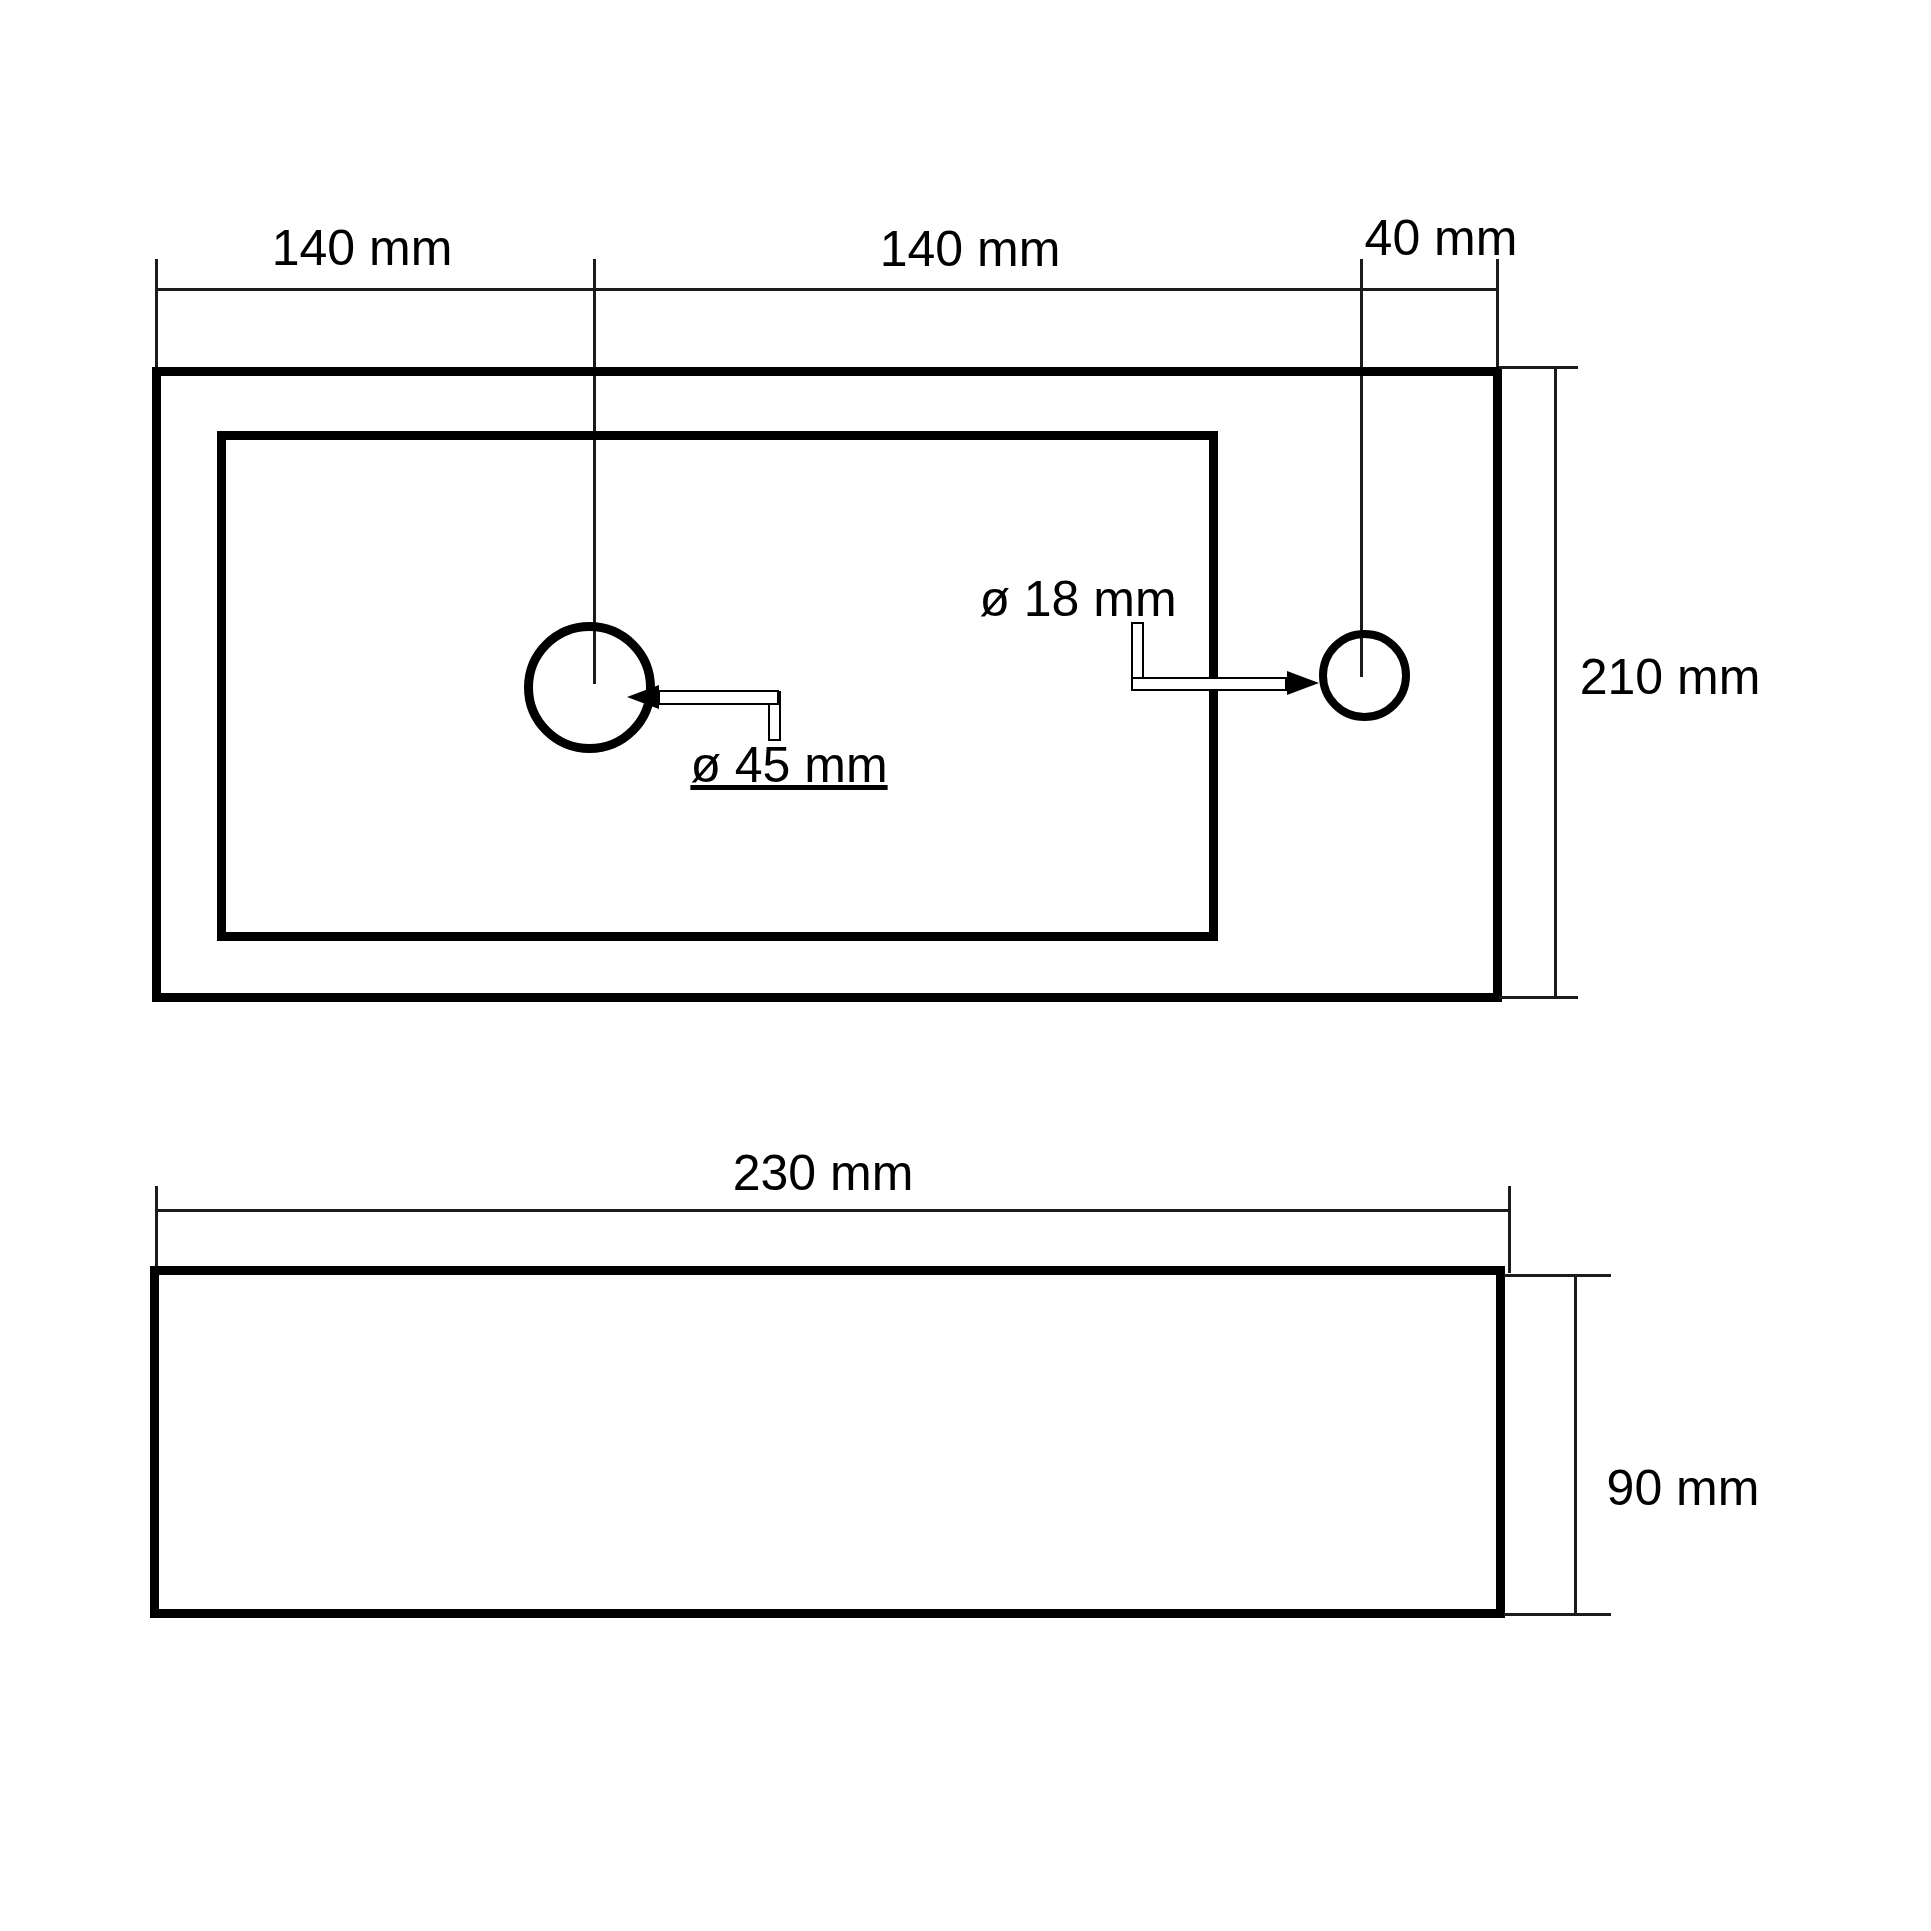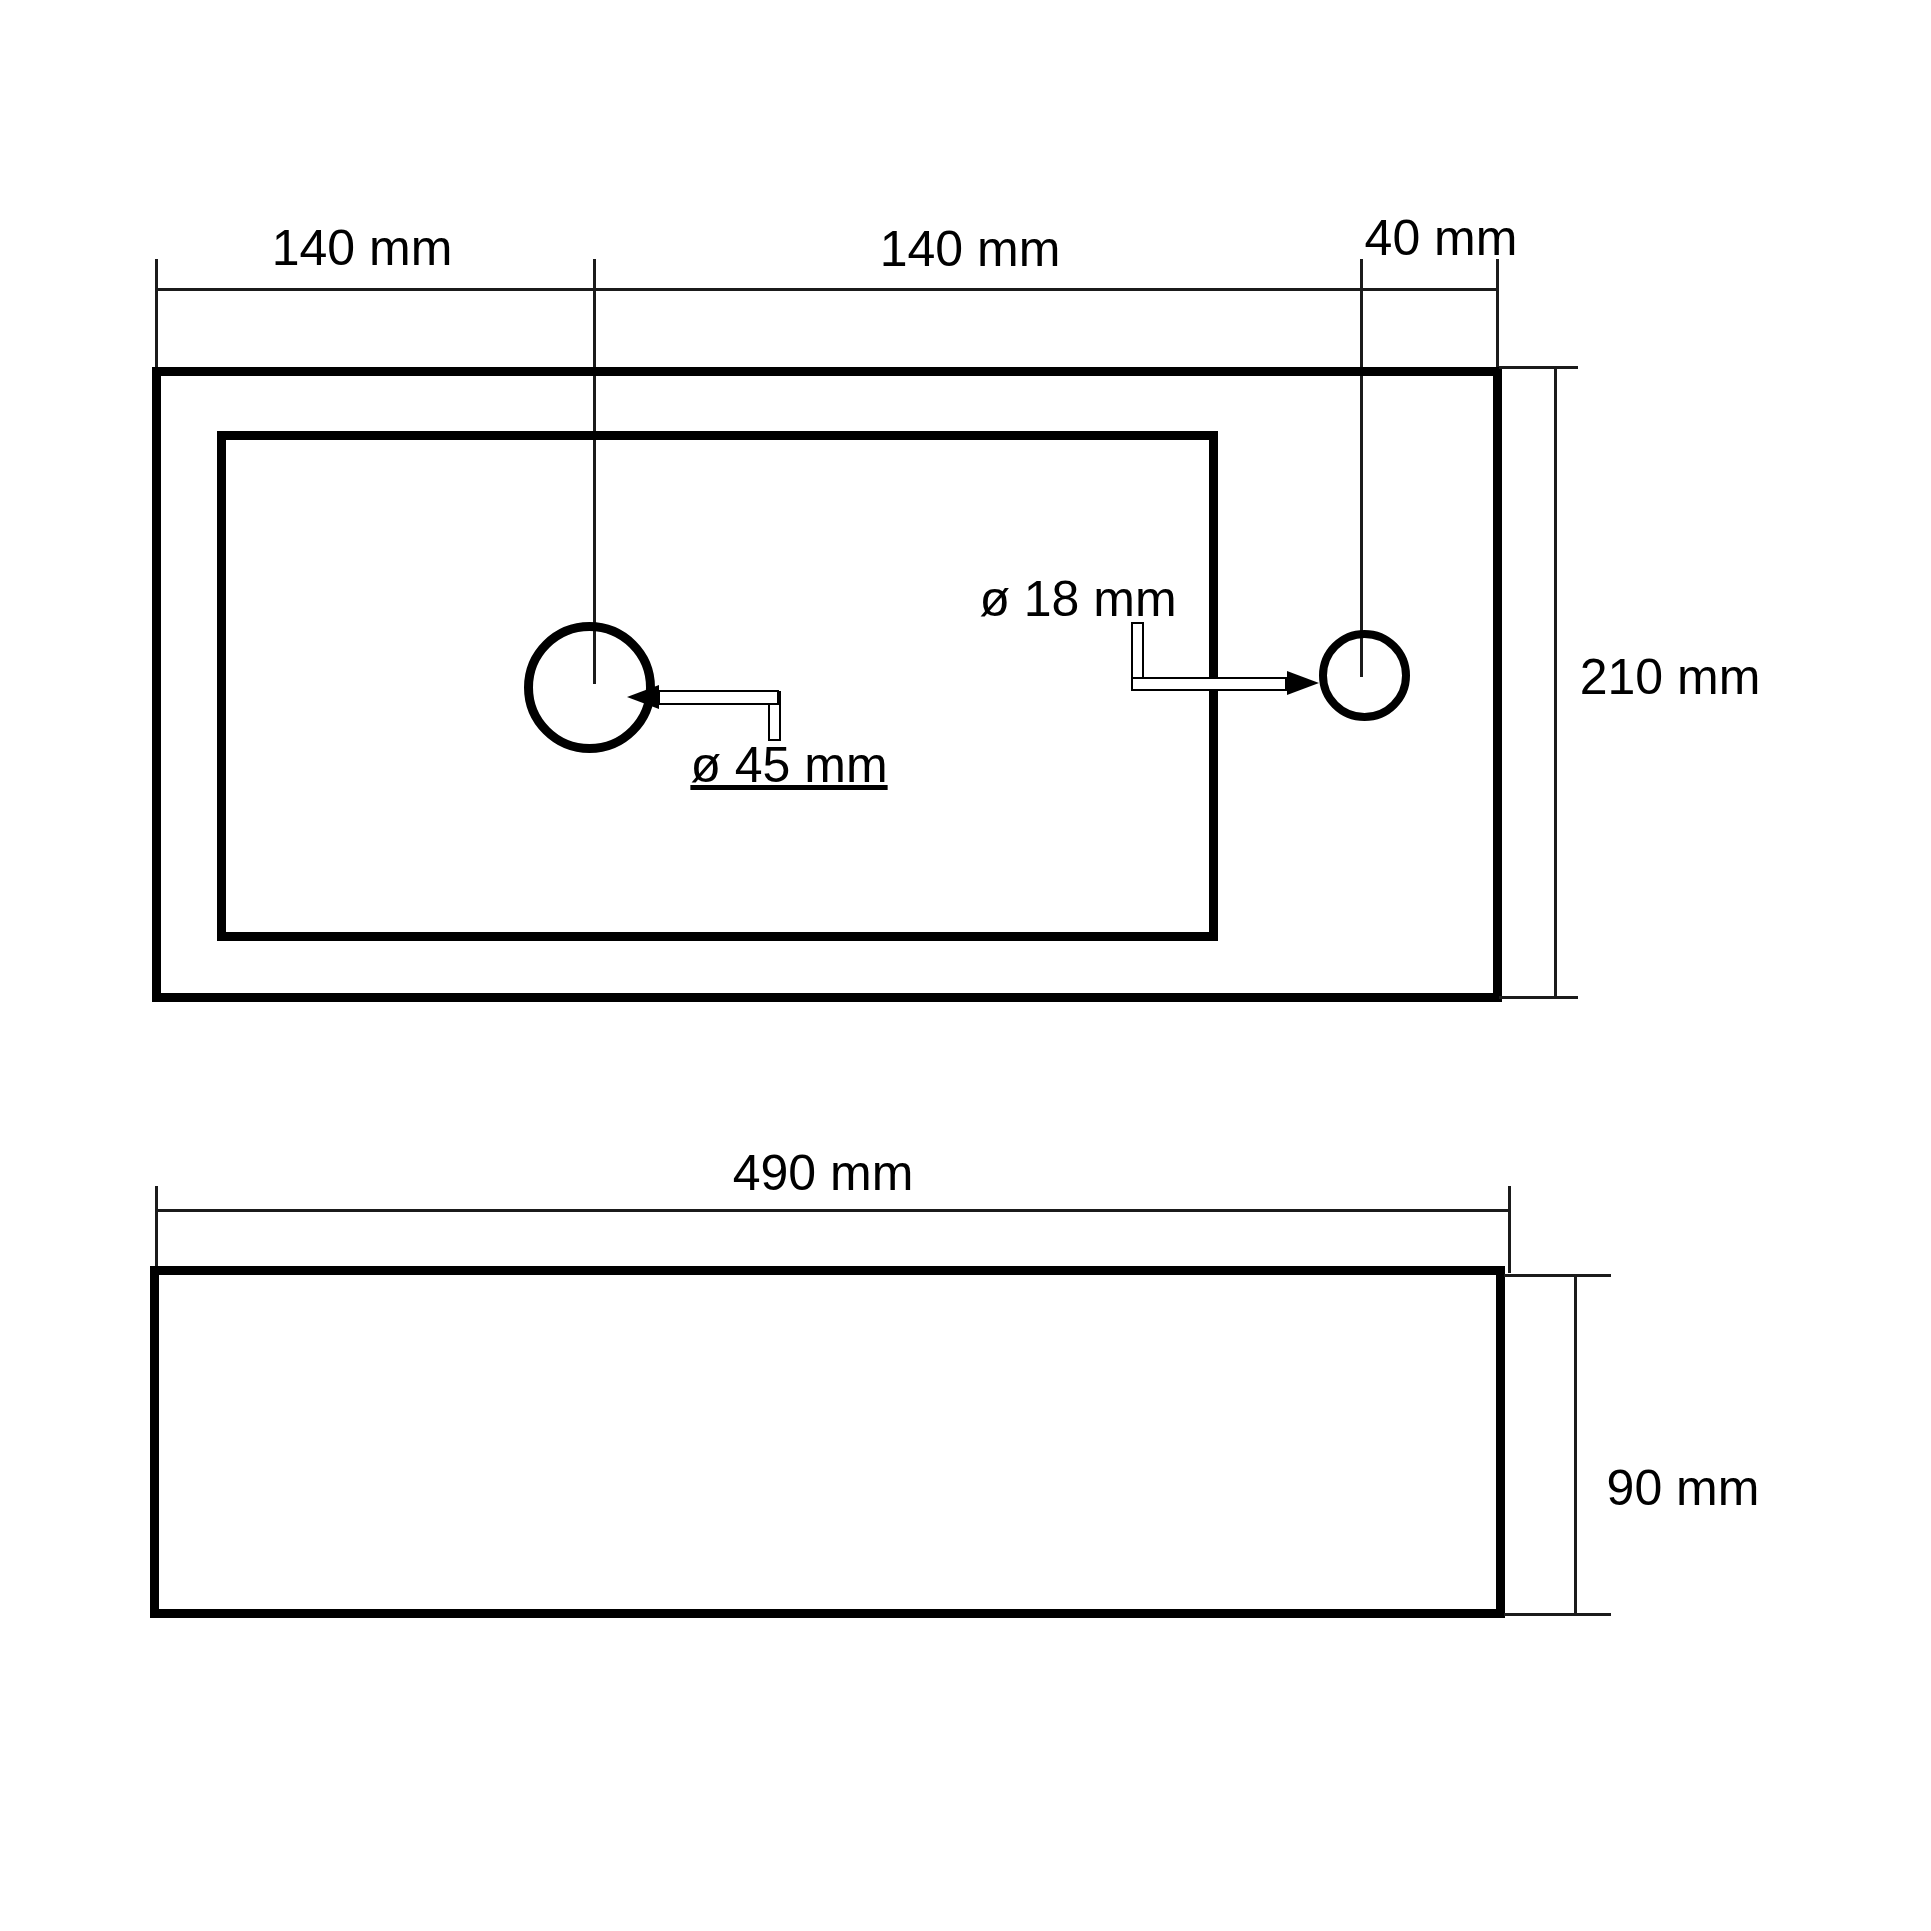--- a/index.html
+++ b/index.html
@@ -93,21 +93,21 @@
   <div class="label" style="left:1078px; top:599px;">ø 18 mm</div>
   <div class="shaft" style="left:1131px; top:622px; width:12.6px; height:68px;"></div>
   <div class="shaft" style="left:1131px; top:677px; width:156px; height:13.5px;"></div>
   <div class="arrow right" style="left:1287px; top:671px;"></div>
 
   <div class="line" style="left:1499px; top:366px; width:79px; height:2.9px;"></div>
   <div class="line" style="left:1554px; top:369px; width:2.9px; height:630px;"></div>
   <div class="line" style="left:1499px; top:996px; width:79px; height:2.9px;"></div>
   <div class="label" style="left:1670px; top:677px;">210 mm</div>
 
-  <div class="label" style="left:823px; top:1173px;">490 mm</div>
+  <div class="label" style="left:823px; top:1173px;">230 mm</div>
   <div class="line" style="left:156px; top:1209px; width:1355px; height:2.9px;"></div>
   <div class="line" style="left:155px; top:1186px; width:2.9px; height:87px;"></div>
   <div class="line" style="left:1508px; top:1186px; width:2.9px; height:87px;"></div>
 
   <div class="rect" style="left:150px; top:1266px; width:1355px; height:352px;"></div>
 
   <div class="line" style="left:1504px; top:1274px; width:107px; height:2.9px;"></div>
   <div class="line" style="left:1574px; top:1275px; width:2.9px; height:340px;"></div>
   <div class="line" style="left:1504px; top:1613px; width:107px; height:2.9px;"></div>
   <div class="label" style="left:1683px; top:1442px;margin-top:46px;">90 mm</div>

